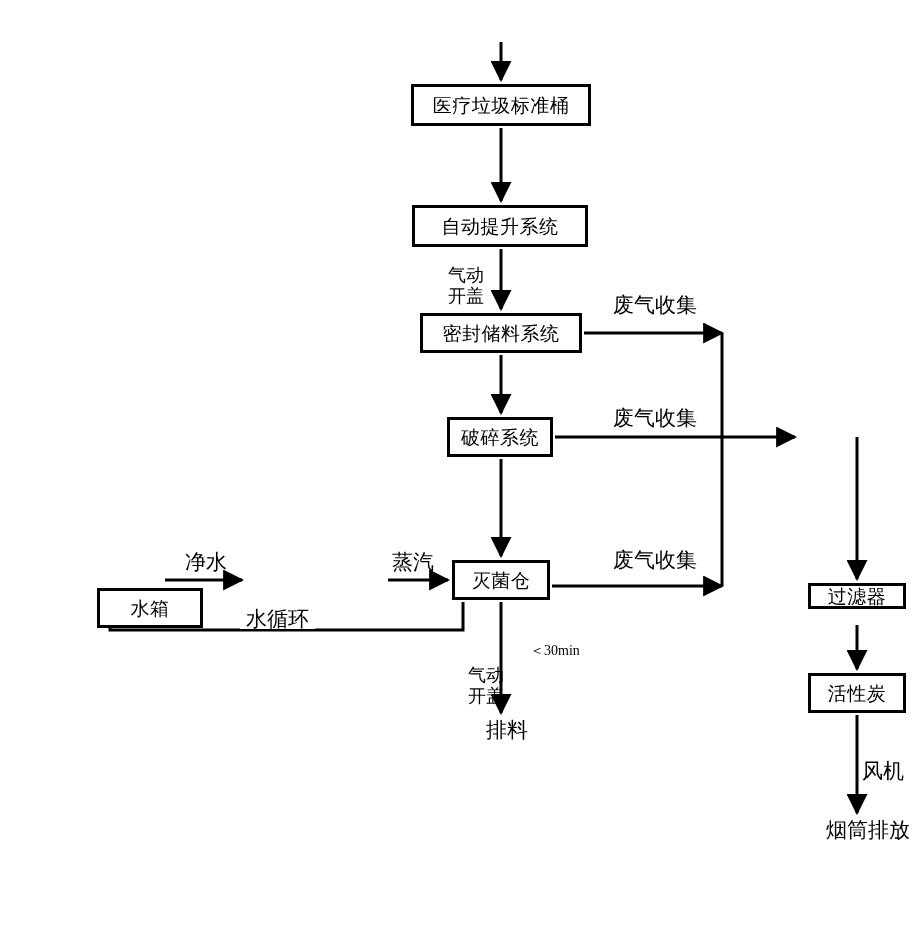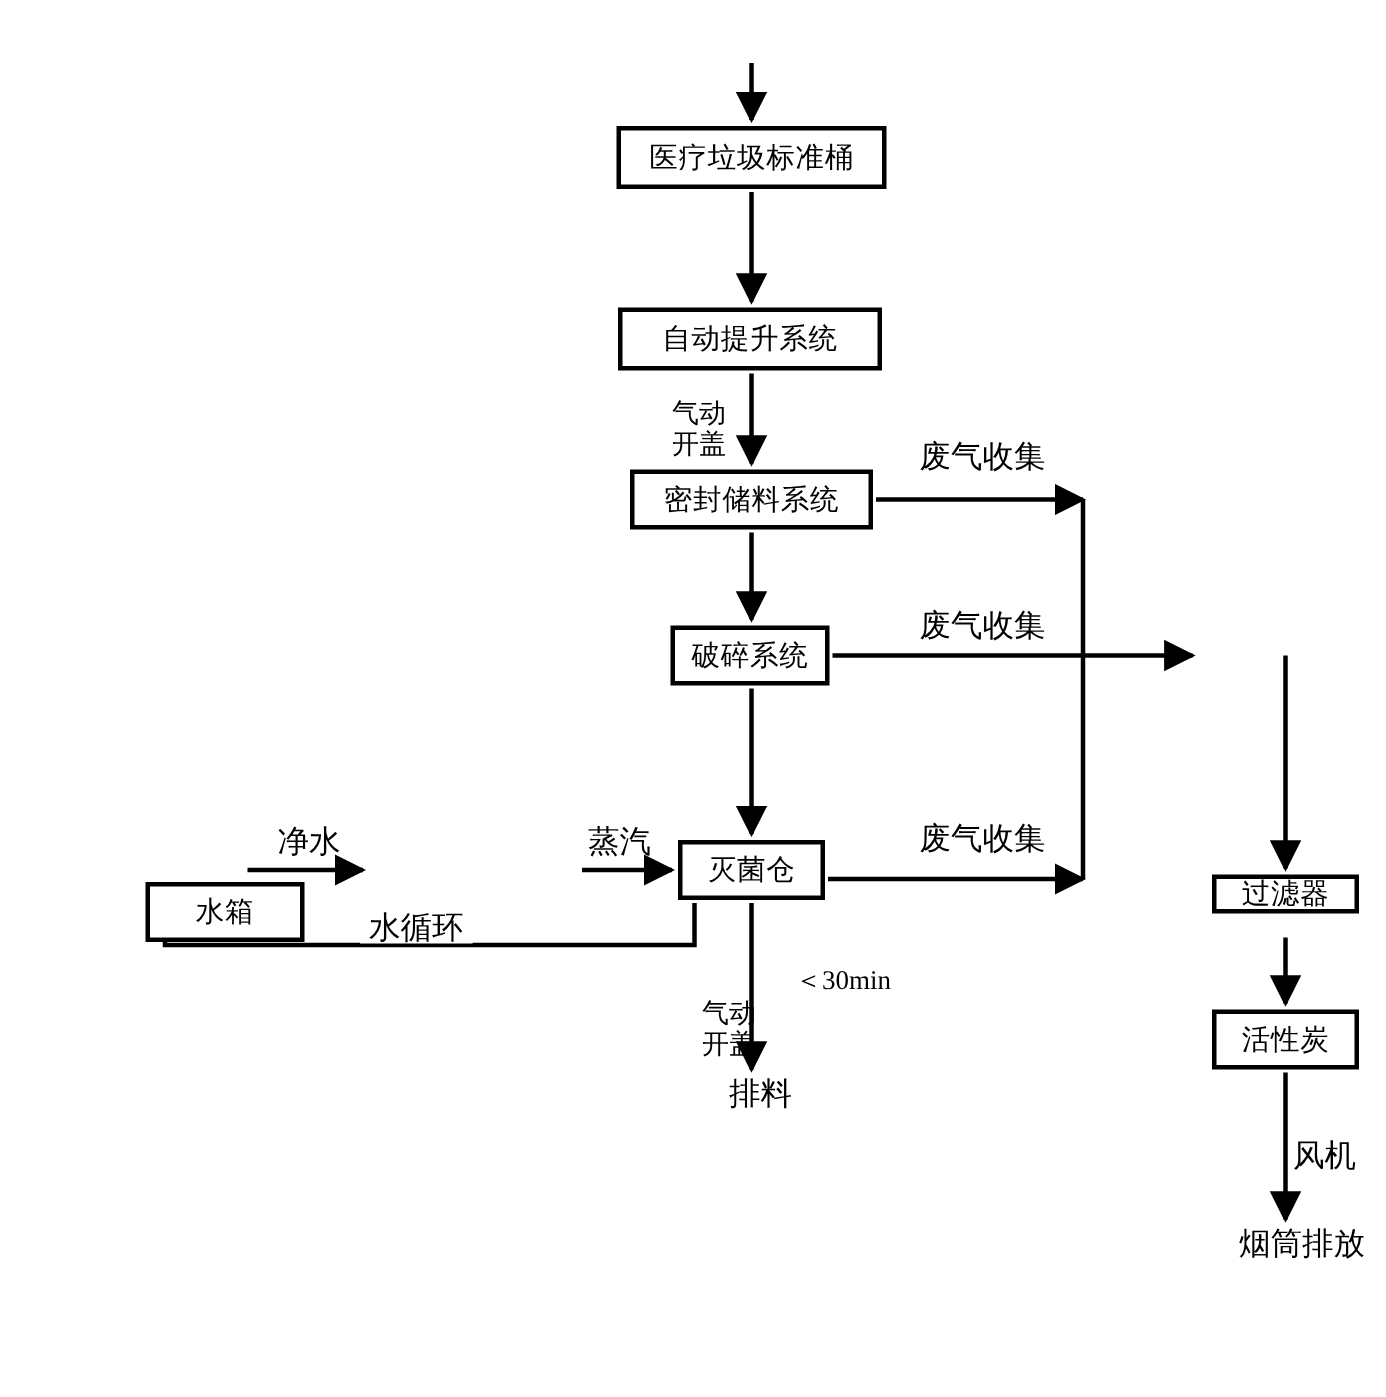--- a/index.html
+++ b/index.html
@@ -36,21 +36,21 @@
     white-space: nowrap;
     background: transparent;
   }
   .label.small {
     font-size: 18px;
     line-height: 1.15;
     text-align: center;
   }
   .label.mono {
     font-family: "Liberation Serif", "DejaVu Serif", serif;
-    font-size: 18px;
+    font-size: 14px;
   }
   svg.edges {
     position: absolute;
     left: 0;
     top: 0;
     width: 924px;
     height: 931px;
     pointer-events: none;
   }
 </style>

